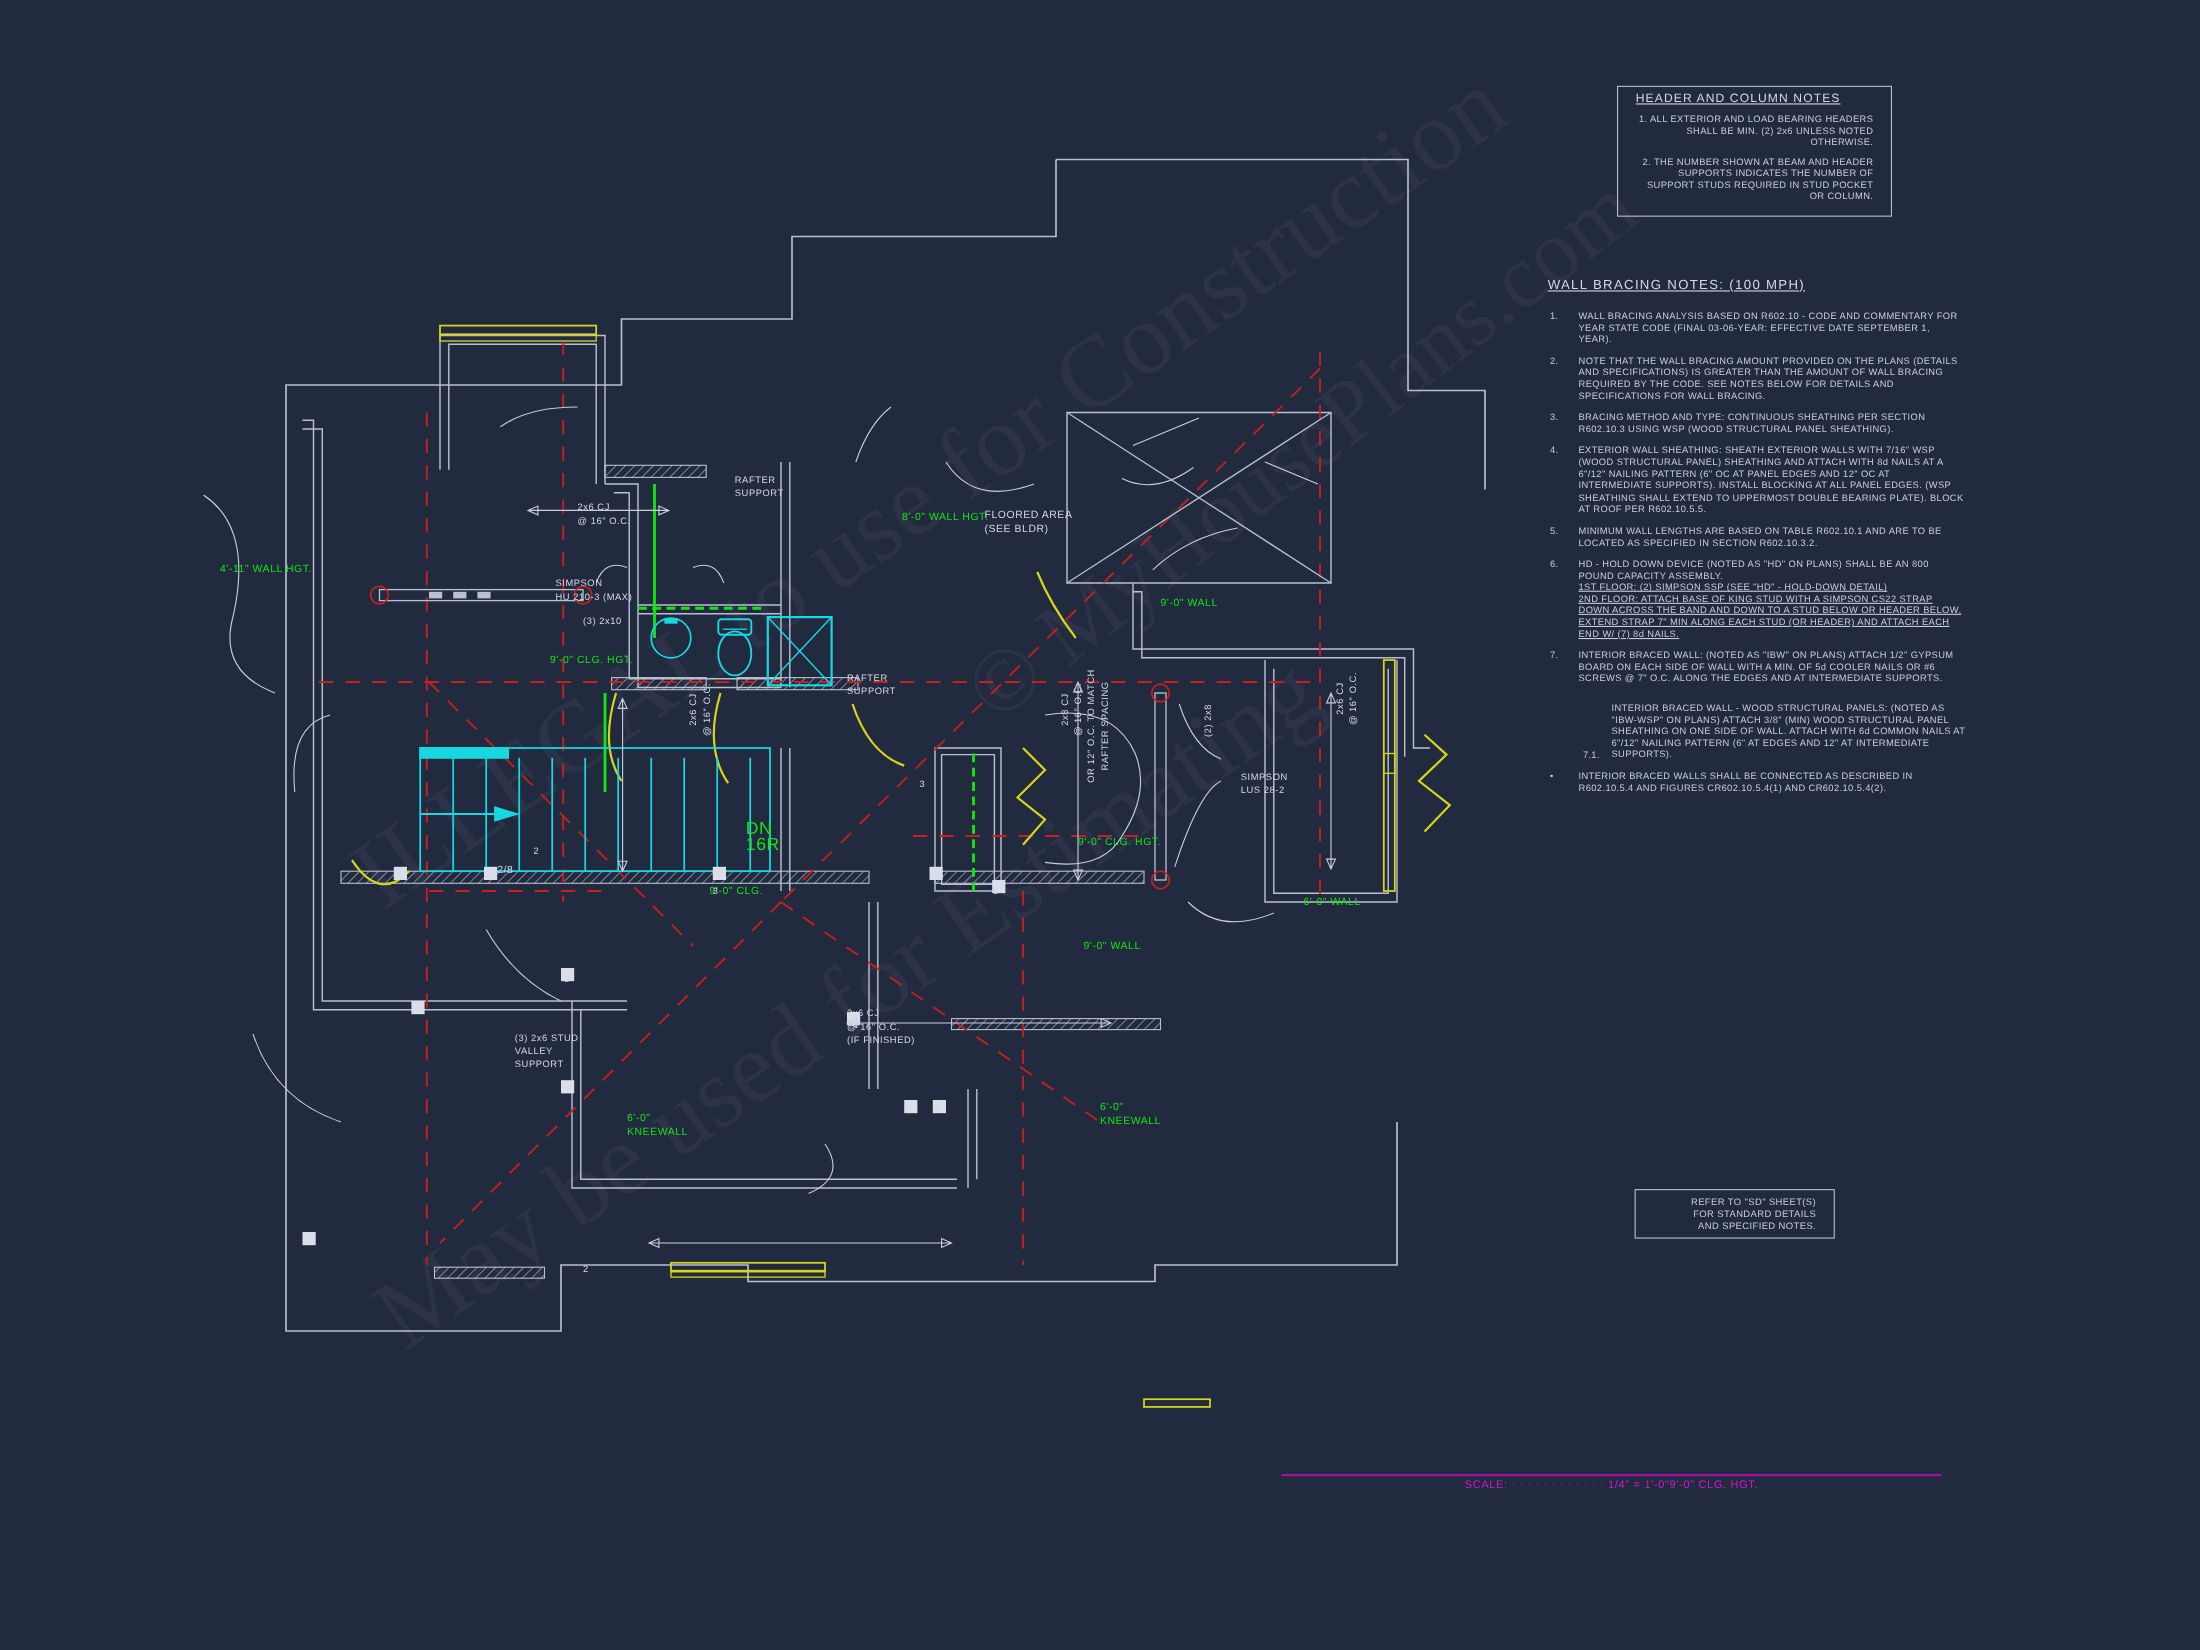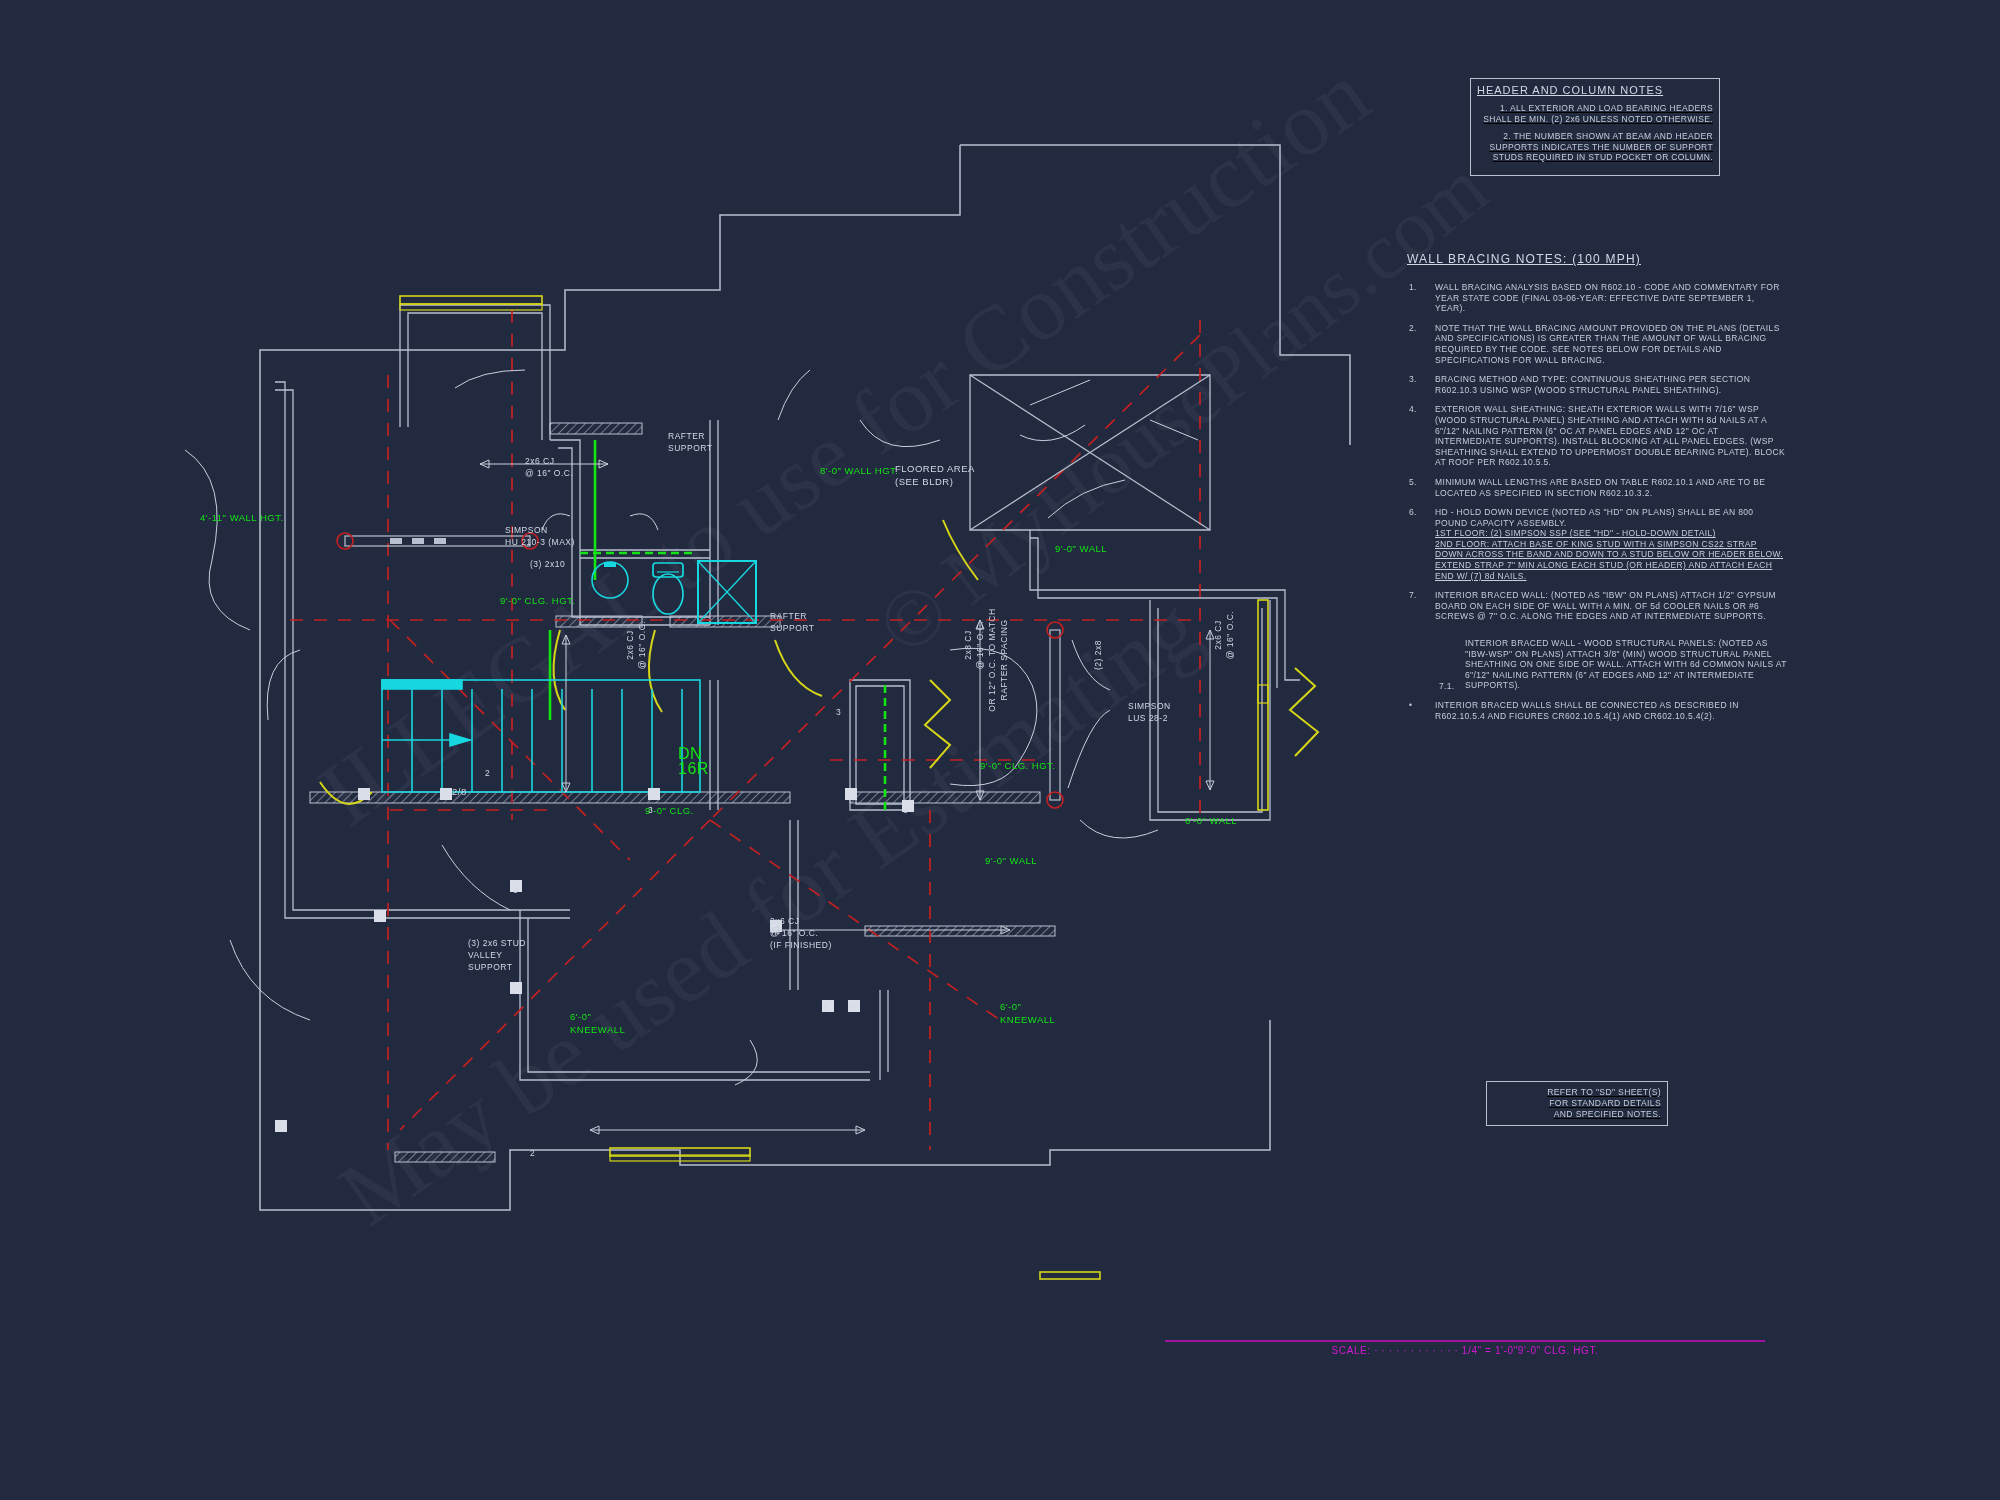--- a/index.html
+++ b/index.html
@@ -8,21 +8,21 @@
   #sheet{position:relative;width:2000px;height:1500px;background:#222a40;}
 
   
   .abs{position:absolute;}
   .txt{position:absolute;white-space:pre;letter-spacing:.5px;
        font-family:"Liberation Sans",sans-serif;}
   .wht{color:#d3d8e4;}
   .grn{color:#12e512;}
 
   
-  .notebox{position:absolute;border:1px solid #b9c0cf;padding:5px 6px;box-sizing:border-box;text-decoration:underline;}
+  .notebox{position:absolute;border:1px solid #b9c0cf;padding:5px 16px;box-sizing:border-box;}
   .notebox .title{color:#d3d8e4;font-size:11px;letter-spacing:1px;
                   text-decoration:underline;display:block;margin-bottom:7px;}
   .notebox p{color:#c6ccd9;font-size:8.5px;line-height:10.5px;margin:0 0 7px 0;
              letter-spacing:.35px;text-align:right;}
 
   #hdrnotes{left:1470px;top:78px;width:250px;}
 
   #wbtitle{position:absolute;left:1407px;top:252px;color:#d3d8e4;font-size:12px;
            letter-spacing:1.2px;text-decoration:underline;}
   #wbnotes{position:absolute;left:1407px;top:282px;width:380px;}

